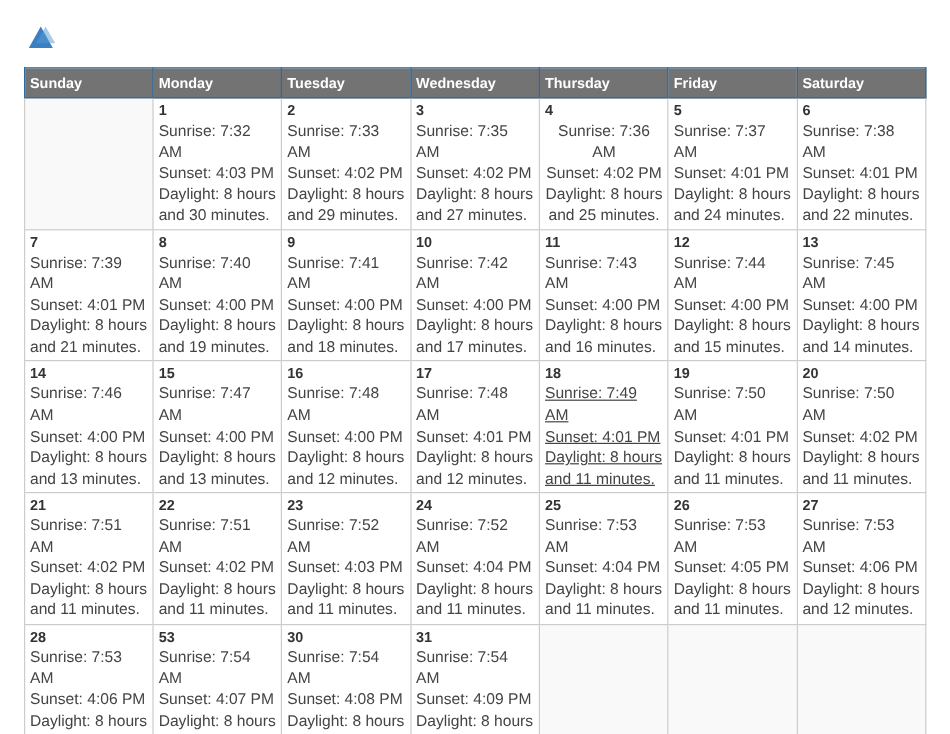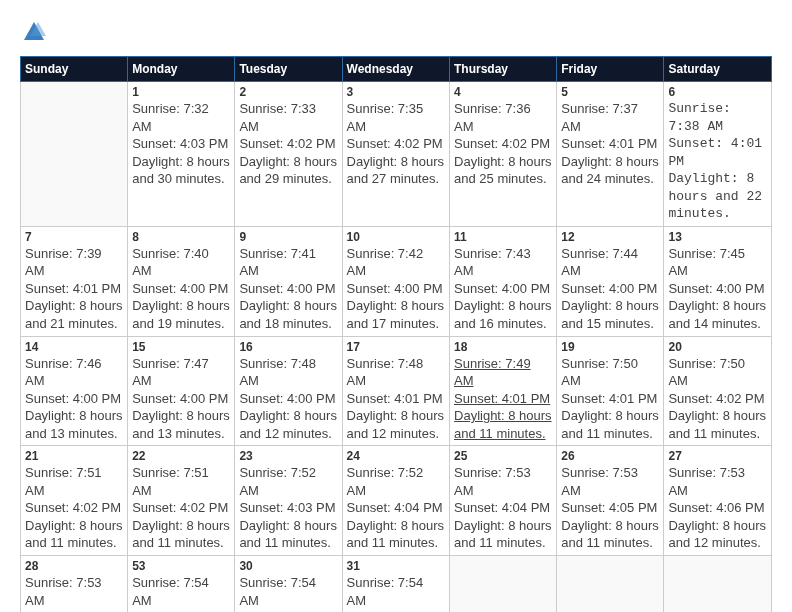--- a/index.html
+++ b/index.html
@@ -58,21 +58,21 @@
     .location-title {
       font-size: 16px;
       color: #555;
     }
     .calendar {
       width: 100%;
       border-collapse: collapse;
       flex: 1;
     }
     .calendar th {
-      background: #0f172a;
+      background: #737373;
       color: #fff;
       font-size: 12px;
       font-weight: bold;
       padding: 5px 4px;
       text-align: left;
       border: 1px solid #2a6aa0;
     }
     .calendar td {
       border: 1px solid #ccc;
       vertical-align: top;
@@ -147,33 +147,33 @@
 Daylight: 8 hours and 29 minutes.</div>
           </td>
           <td>
             <span class="day-num">3</span>
             <div class="day-info" style="white-space: pre-line;">Sunrise: 7:35 AM
 Sunset: 4:02 PM
 Daylight: 8 hours and 27 minutes.</div>
           </td>
           <td>
             <span class="day-num">4</span>
-            <div class="day-info" style="white-space: pre-line;">Sunrise: 7:36 AM
+            <div class="day-info" style="white-space: pre-line; text-align: center;">Sunrise: 7:36 AM
 Sunset: 4:02 PM
 Daylight: 8 hours and 25 minutes.</div>
           </td>
           <td>
             <span class="day-num">5</span>
             <div class="day-info" style="white-space: pre-line;">Sunrise: 7:37 AM
 Sunset: 4:01 PM
 Daylight: 8 hours and 24 minutes.</div>
           </td>
           <td>
             <span class="day-num">6</span>
-            <div class="day-info" style="white-space: pre-line; font-family: Liberation Mono, monospace;">Sunrise: 7:38 AM
+            <div class="day-info" style="white-space: pre-line;">Sunrise: 7:38 AM
 Sunset: 4:01 PM
 Daylight: 8 hours and 22 minutes.</div>
           </td>
         </tr>
         <tr>
           <td>
             <span class="day-num">7</span>
             <div class="day-info" style="white-space: pre-line;">Sunrise: 7:39 AM
 Sunset: 4:01 PM
 Daylight: 8 hours and 21 minutes.</div>

